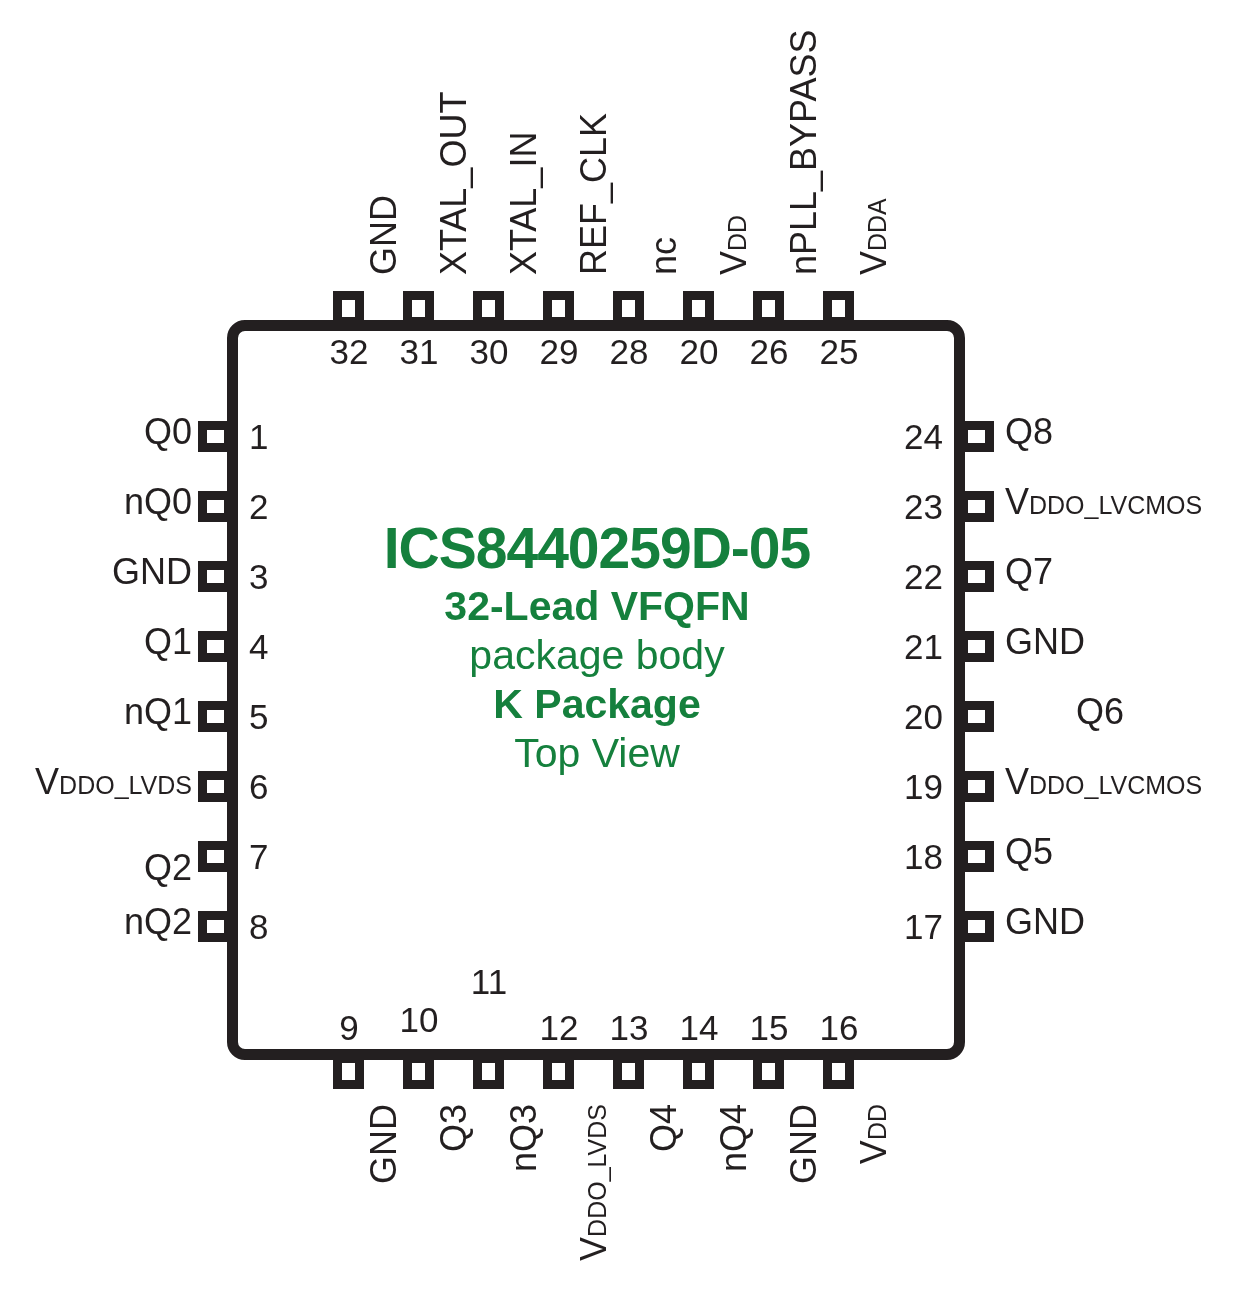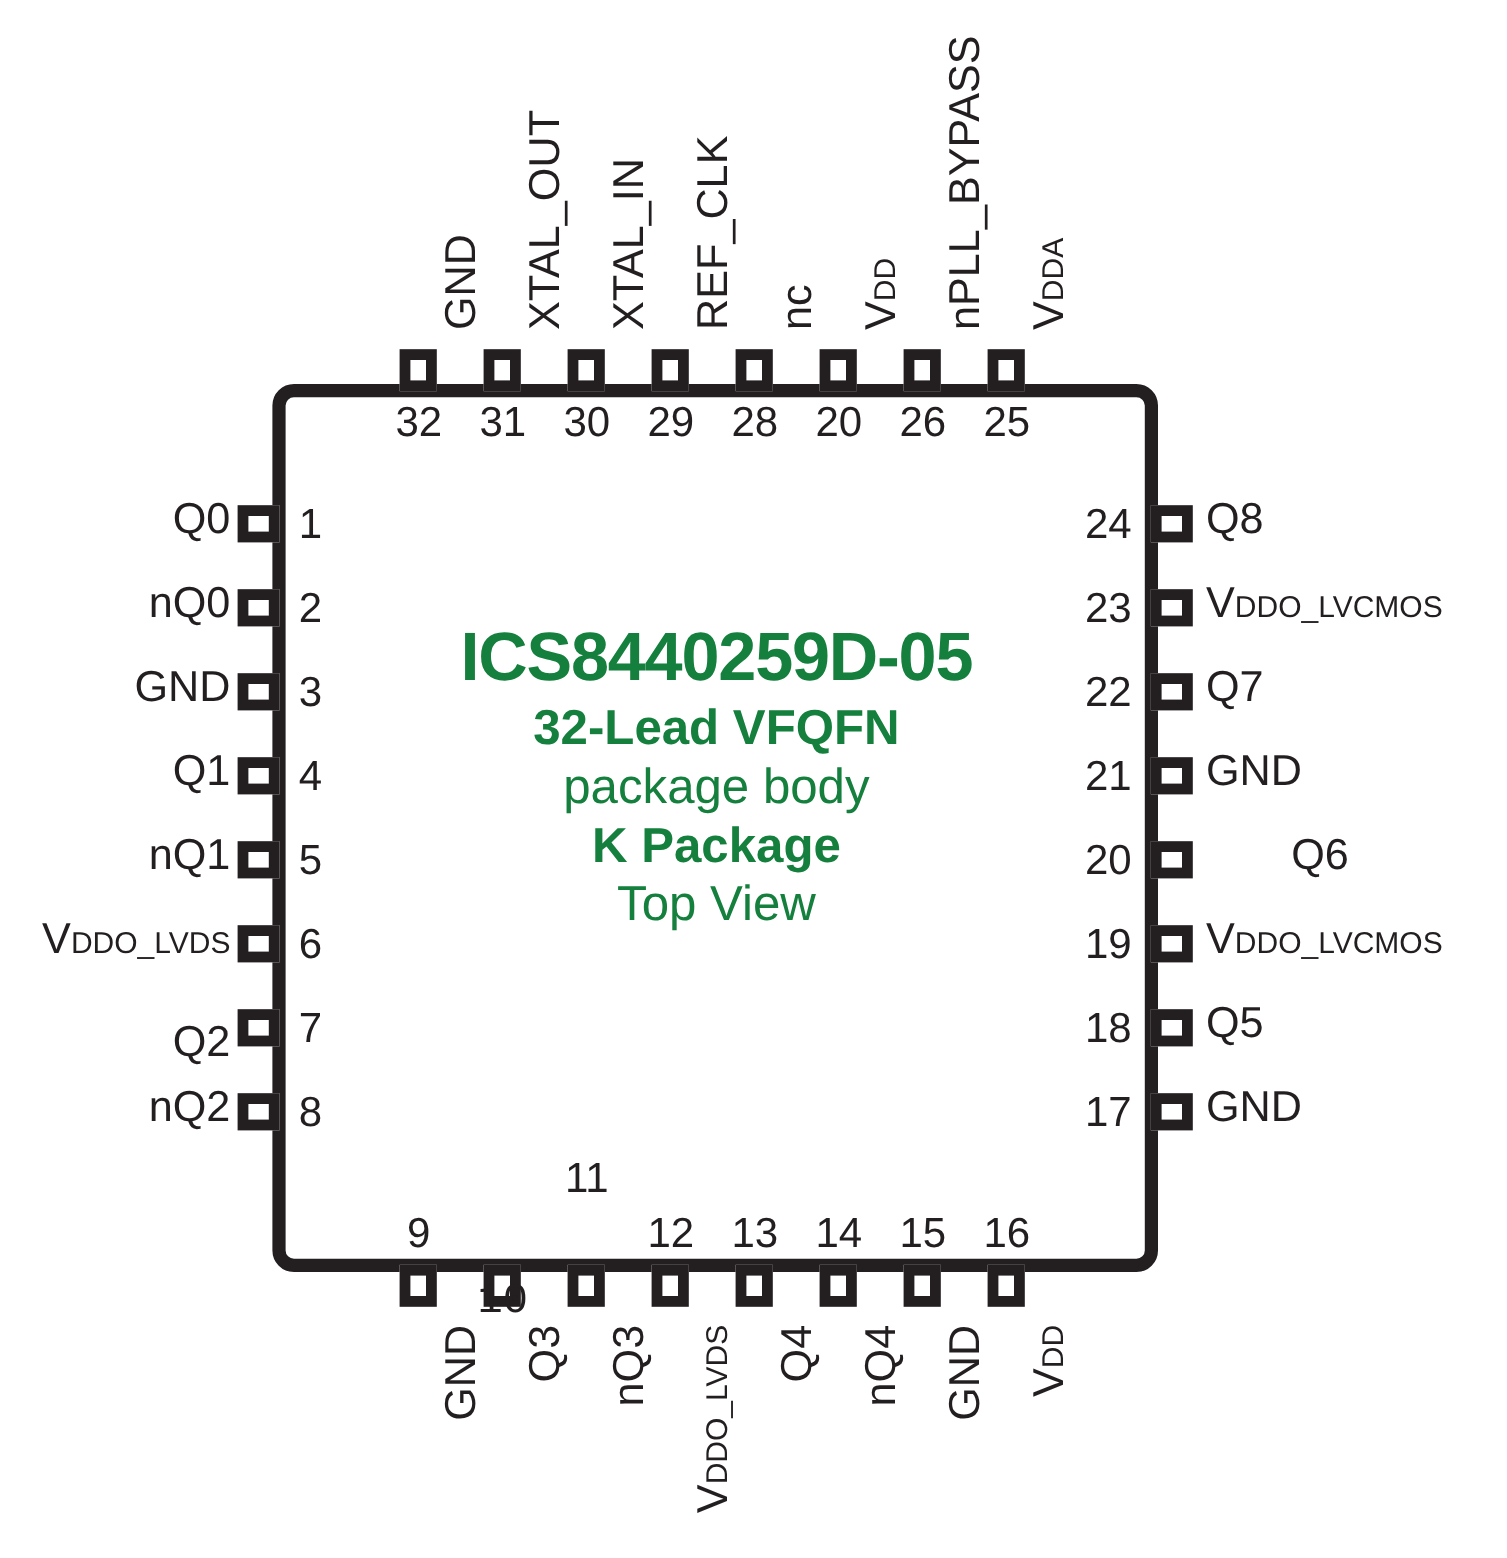--- a/index.html
+++ b/index.html
@@ -234,21 +234,21 @@
       <div class="pad pad-v" style="left: 403px; top: 291px;"></div>
       <div class="pinnum pinnum-t" style="left: 384px; top: 332px;">31</div>
       <div class="siglabel sig-vert sig-top" style="left: 433px; top: 275px;"><span>XTAL_OUT</span></div>
       <div class="pad pad-v" style="left: 333px; top: 291px;"></div>
       <div class="pinnum pinnum-t" style="left: 314px; top: 332px;">32</div>
       <div class="siglabel sig-vert sig-top" style="left: 363px; top: 275px;"><span>GND</span></div>
       <div class="pad pad-v" style="left: 333px; top: 1054px;"></div>
       <div class="pinnum pinnum-b" style="left: 314px; top: 1008px;">9</div>
       <div class="siglabel sig-vert sig-bottom" style="left: 363px; top: 1104px; transform: rotate(-90deg) translateX(-100%);"><span>GND</span></div>
       <div class="pad pad-v" style="left: 403px; top: 1054px;"></div>
-      <div class="pinnum pinnum-b" style="left: 384px; top: 1064px; font-family: Liberation Mono, monospace;">10</div>
+      <div class="pinnum pinnum-b" style="left: 384px; top: 1000px;">10</div>
       <div class="siglabel sig-vert sig-bottom" style="left: 433px; top: 1104px; transform: rotate(-90deg) translateX(-100%);"><span>Q3</span></div>
       <div class="pad pad-v" style="left: 473px; top: 1054px;"></div>
       <div class="pinnum pinnum-b" style="left: 454px; top: 962px;">11</div>
       <div class="siglabel sig-vert sig-bottom" style="left: 503px; top: 1104px; transform: rotate(-90deg) translateX(-100%);"><span>nQ3</span></div>
       <div class="pad pad-v" style="left: 543px; top: 1054px;"></div>
       <div class="pinnum pinnum-b" style="left: 524px; top: 1008px;">12</div>
       <div class="siglabel sig-vert sig-bottom" style="left: 573px; top: 1104px; transform: rotate(-90deg) translateX(-100%);"><span>V</span><span class="sub">DDO_LVDS</span></div>
       <div class="pad pad-v" style="left: 613px; top: 1054px;"></div>
       <div class="pinnum pinnum-b" style="left: 594px; top: 1008px;">13</div>
       <div class="siglabel sig-vert sig-bottom" style="left: 643px; top: 1104px; transform: rotate(-90deg) translateX(-100%);"><span>Q4</span></div>

